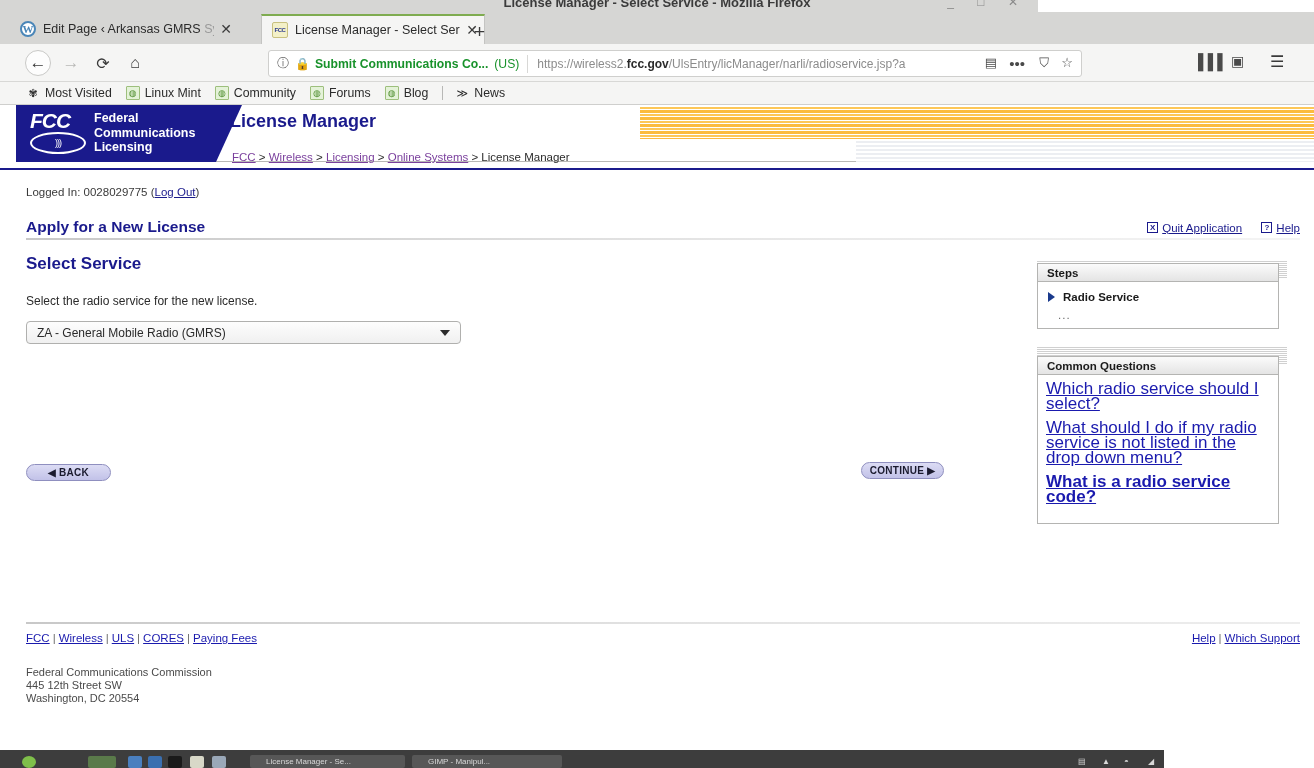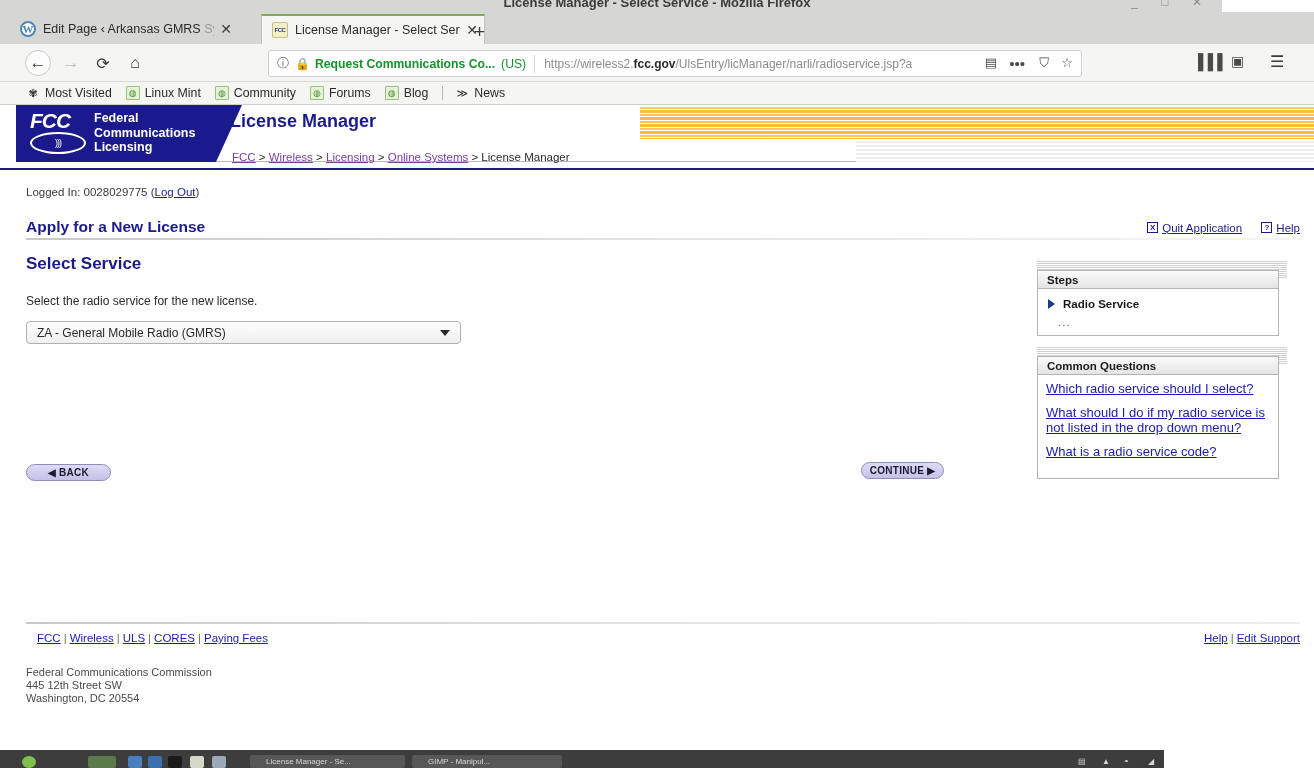--- a/index.html
+++ b/index.html
@@ -6,21 +6,21 @@
   html, body {
     margin: 0; padding: 0;
     width: 1314px; height: 768px;
     overflow: hidden;
     font-family: "Liberation Sans", sans-serif;
     background: #ffffff;
   }
 
   
   #titlebar {
-    position: absolute; left: 0; top: 0; width: 1222px; height: 12px;
+    position: absolute; left: 0; top: 0; width: 1038px; height: 12px;
     background: #d6d6d4;
     overflow: hidden;
   }
   #titlebar-text {
     position: absolute; left: 0; top: -5px; width: 1314px;
     text-align: center;
     font-size: 13px; font-weight: bold; color: #3b3b3b;
     white-space: nowrap;
   }
   #win-controls {
@@ -313,33 +313,33 @@
   .step-arrow {
     width: 0; height: 0; margin-right: 8px;
     border-top: 5px solid transparent;
     border-bottom: 5px solid transparent;
     border-left: 7px solid #1a3a8c;
   }
   .step-ellipsis { font-size: 11.5px; color: #6a6a6a; margin: 6px 0 0 12px; letter-spacing: 1px; }
 
   #cq-panel { left: 1037px; top: 241px; }
   .cq-link {
-    display: block; font-size: 13px; color: #1a1aae;
+    display: block; font-size: 17px; color: #1a1aae;
     text-decoration: underline; margin-bottom: 9px; line-height: 15px;
   }
-  .cq-link:last-child { margin-bottom: 12px; }
+  .cq-link:last-child { margin-bottom: 12px; font-weight: bold; }
 
   
   #foot-rule {
     position: absolute; left: 26px; top: 517px; width: 1274px; height: 2px;
     background: linear-gradient(90deg,#c8c8c8 0%, #e2e2e2 50%, #ededed 100%);
   }
   #foot-links {
     position: absolute; left: 26px; top: 527px;
-    font-size: 11.5px; color: #3a3a3a; margin-left: 11px;
+    font-size: 11.5px; color: #3a3a3a;
   }
   #foot-links a { color: #1a1aae; text-decoration: underline; }
   #foot-links .bar { color: #6a6a6a; margin: 0 3px; }
   #foot-addr {
     position: absolute; left: 26px; top: 561px;
     font-size: 11px; color: #4a4a4a; line-height: 13px;
   }
   #foot-help {
     position: absolute; right: 14px; top: 527px;
     font-size: 11.5px; text-align: right;
@@ -397,21 +397,21 @@
 
 <div id="navbar"></div>
 <div id="nav-back">←</div>
 <div id="nav-fwd" class="navbtn">→</div>
 <div id="nav-reload" class="navbtn">⟳</div>
 <div id="nav-home" class="navbtn">⌂</div>
 
 <div id="urlbar">
   <span id="ident-info">ⓘ</span>
   <span id="ident-lock">🔒</span>
-  <span id="ident-org">Request Communications Co...</span>
+  <span id="ident-org">Submit Communications Co...</span>
   <span id="ident-cc">(US)</span>
   <span id="ident-sep"></span>
   <span id="url-text"><span>https://wireless2.</span><span class="bold">fcc.gov</span><span>/UlsEntry/licManager/narli/radioservice.jsp?a</span></span>
   <span class="url-icon" id="ico-reader">▤</span>
   <span class="url-icon" id="ico-dots">•••</span>
   <span class="url-icon" id="ico-pocket">⛉</span>
   <span class="url-icon" id="ico-star">☆</span>
 </div>
 
 <div id="tb-library">▌▌▌</div>
@@ -505,21 +505,21 @@
   <div id="svc-select">
     <span>ZA - General Mobile Radio (GMRS)</span>
     <span id="svc-arrow"></span>
   </div>
 
   <div class="pillbtn" id="back-btn">◀ BACK</div>
   <div class="pillbtn" id="continue-btn">CONTINUE ▶</div>
 
   <div class="panel" id="steps-panel">
     <div class="panel-shadow"></div>
-    <div class="panel-head" style="margin-top:10px;">Steps</div>
+    <div class="panel-head" style="margin-top:3px;">Steps</div>
     <div class="panel-body">
       <div class="step-row">
         <span class="step-arrow"></span>
         <span>Radio Service</span>
       </div>
       <div class="step-ellipsis">...</div>
     </div>
   </div>
 
   <div class="panel" id="cq-panel">
@@ -535,21 +535,21 @@
   <div id="foot-rule"></div>
   <div id="foot-links">
     <a href="#">FCC</a><span class="bar">|</span><a href="#">Wireless</a><span class="bar">|</span><a href="#">ULS</a><span class="bar">|</span><a href="#">CORES</a><span class="bar">|</span><a href="#">Paying Fees</a>
   </div>
   <div id="foot-addr">
     <div>Federal Communications Commission</div>
     <div>445 12th Street SW</div>
     <div>Washington, DC 20554</div>
   </div>
   <div id="foot-help">
-    <a href="#">Help</a><span class="bar">|</span><a href="#">Edit Support</a>
+    <a href="#">Help</a><span class="bar">|</span><a href="#">Which Support</a>
   </div>
 </div>
 
 <div id="taskbar">
   <div id="tb-strip">
     <div class="tb-ic" style="left:22px;background:#7fbf4a;border-radius:50%;"></div>
     <div class="tb-ic" style="left:88px;width:28px;background:#5a7a4a;"></div>
     <div class="tb-ic" style="left:128px;background:#4a7fbf;"></div>
     <div class="tb-ic" style="left:148px;background:#3a6fb0;"></div>
     <div class="tb-ic" style="left:168px;background:#1a1a1a;"></div>

